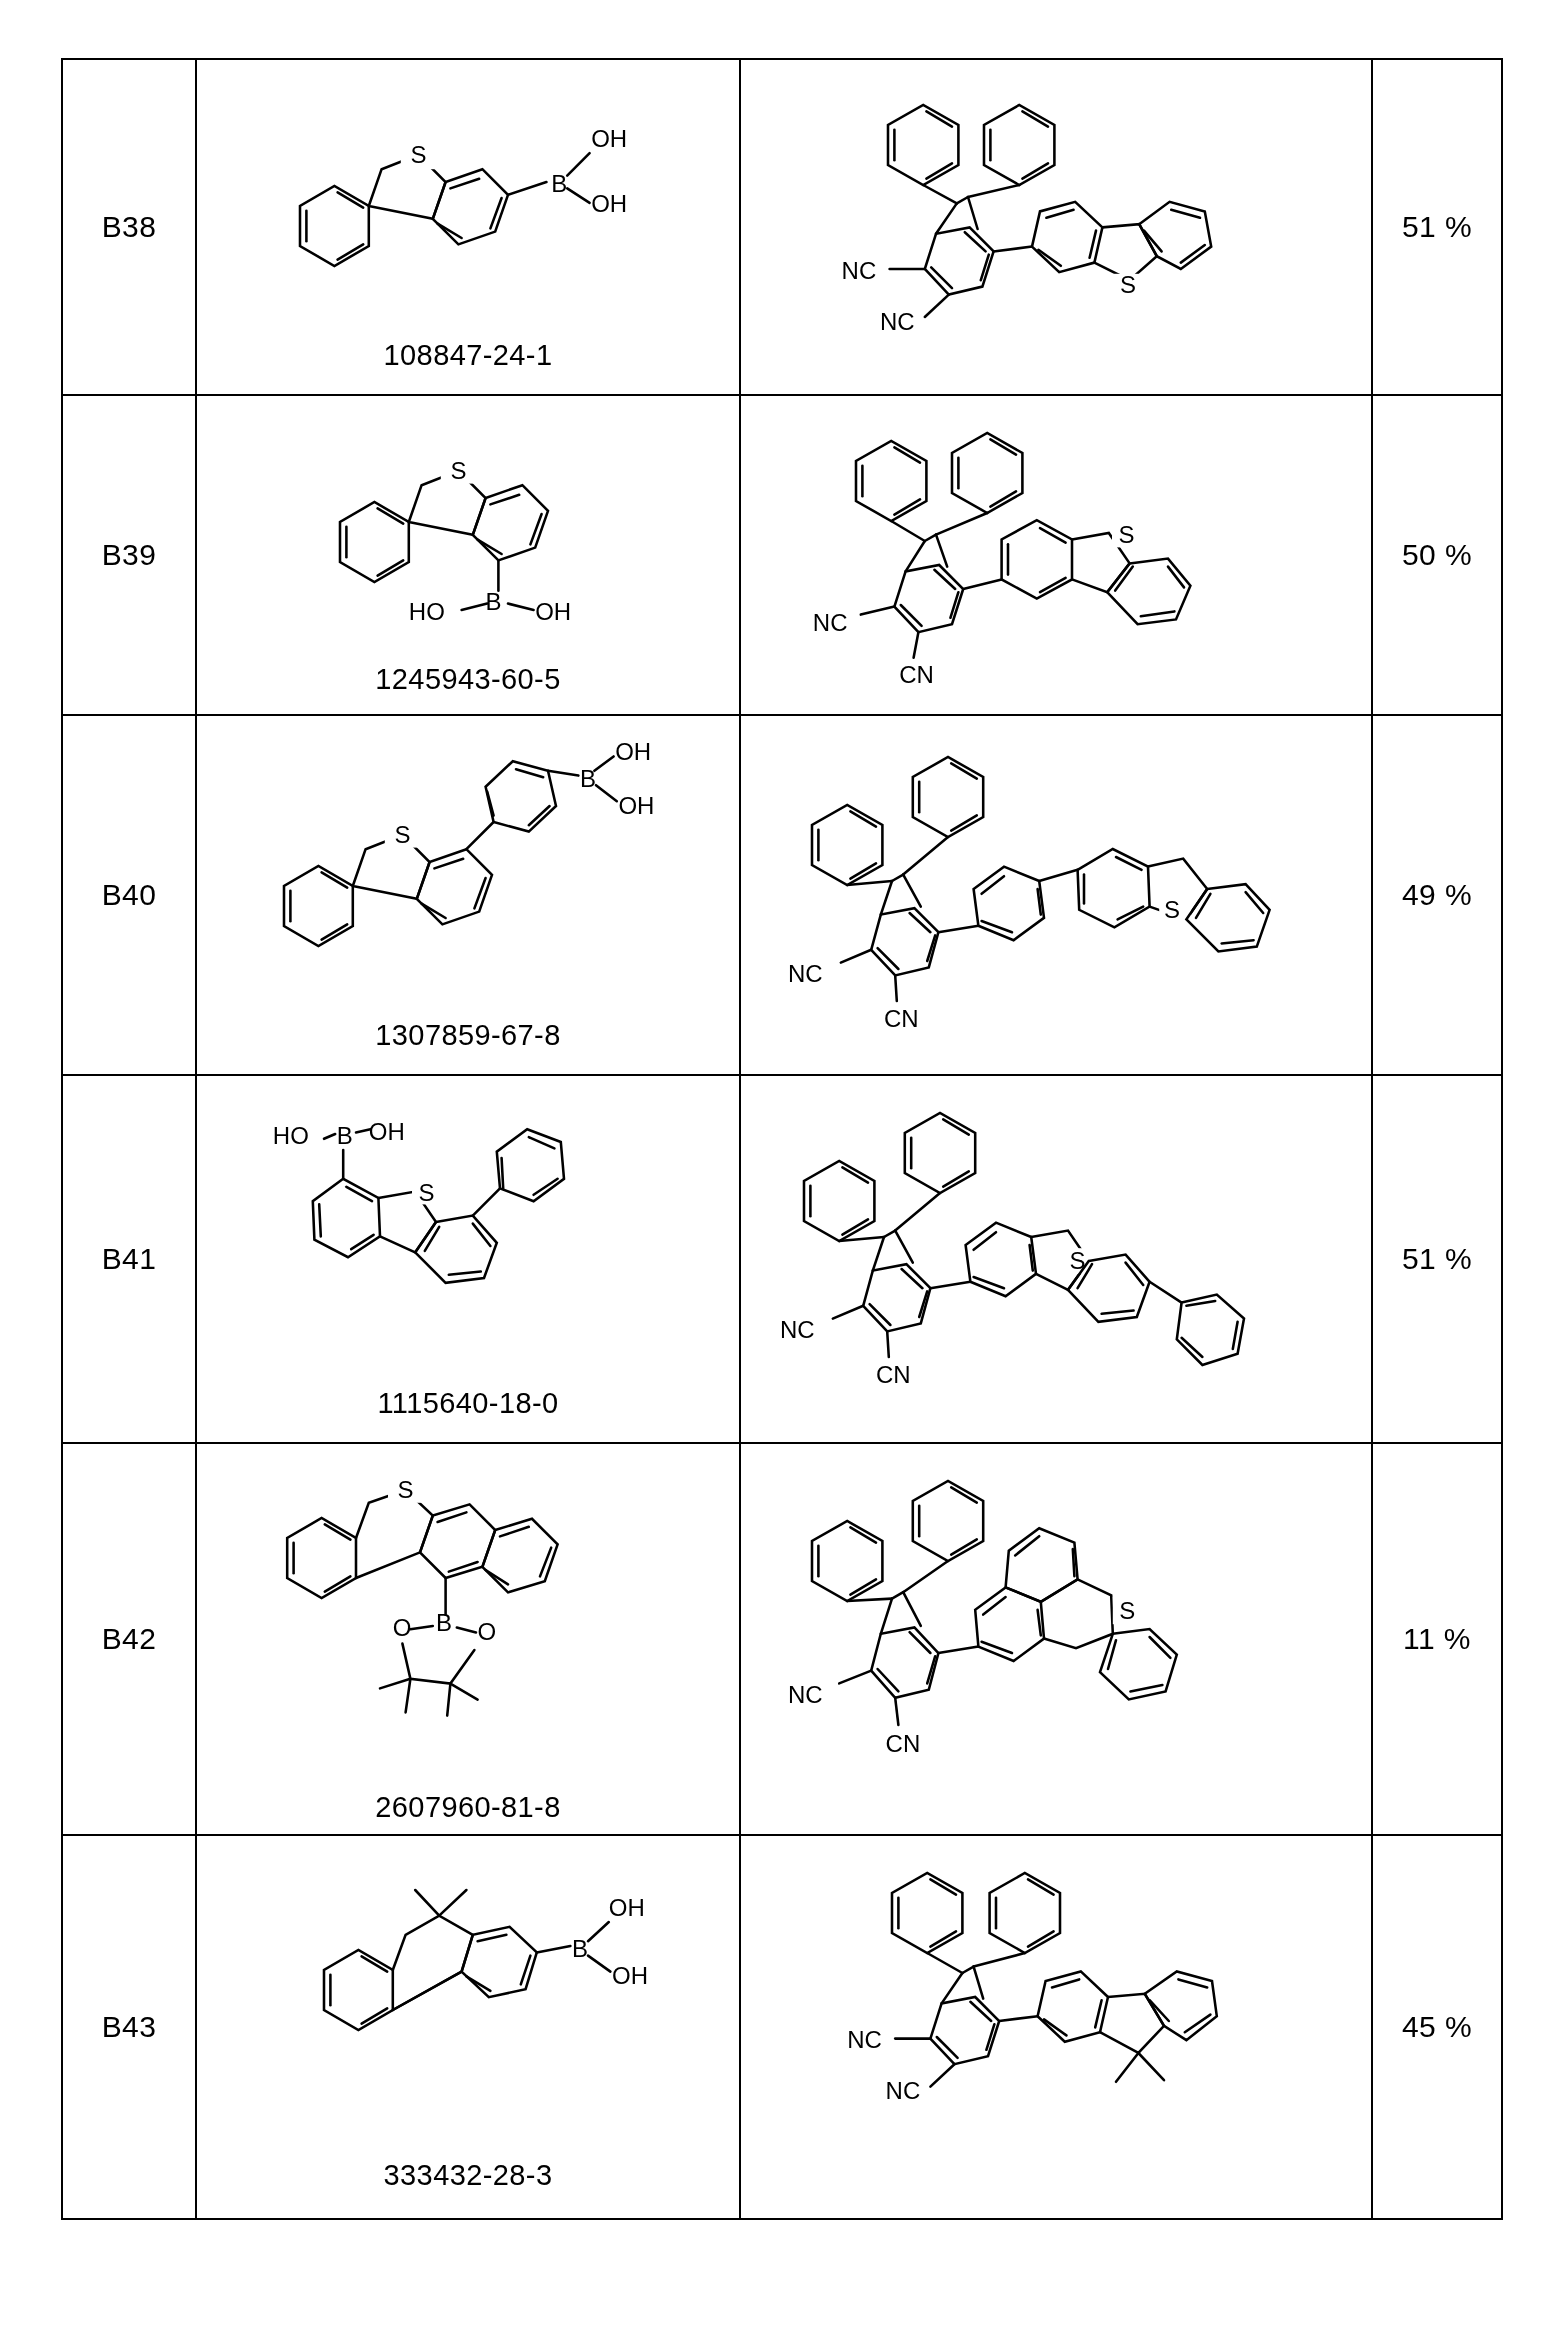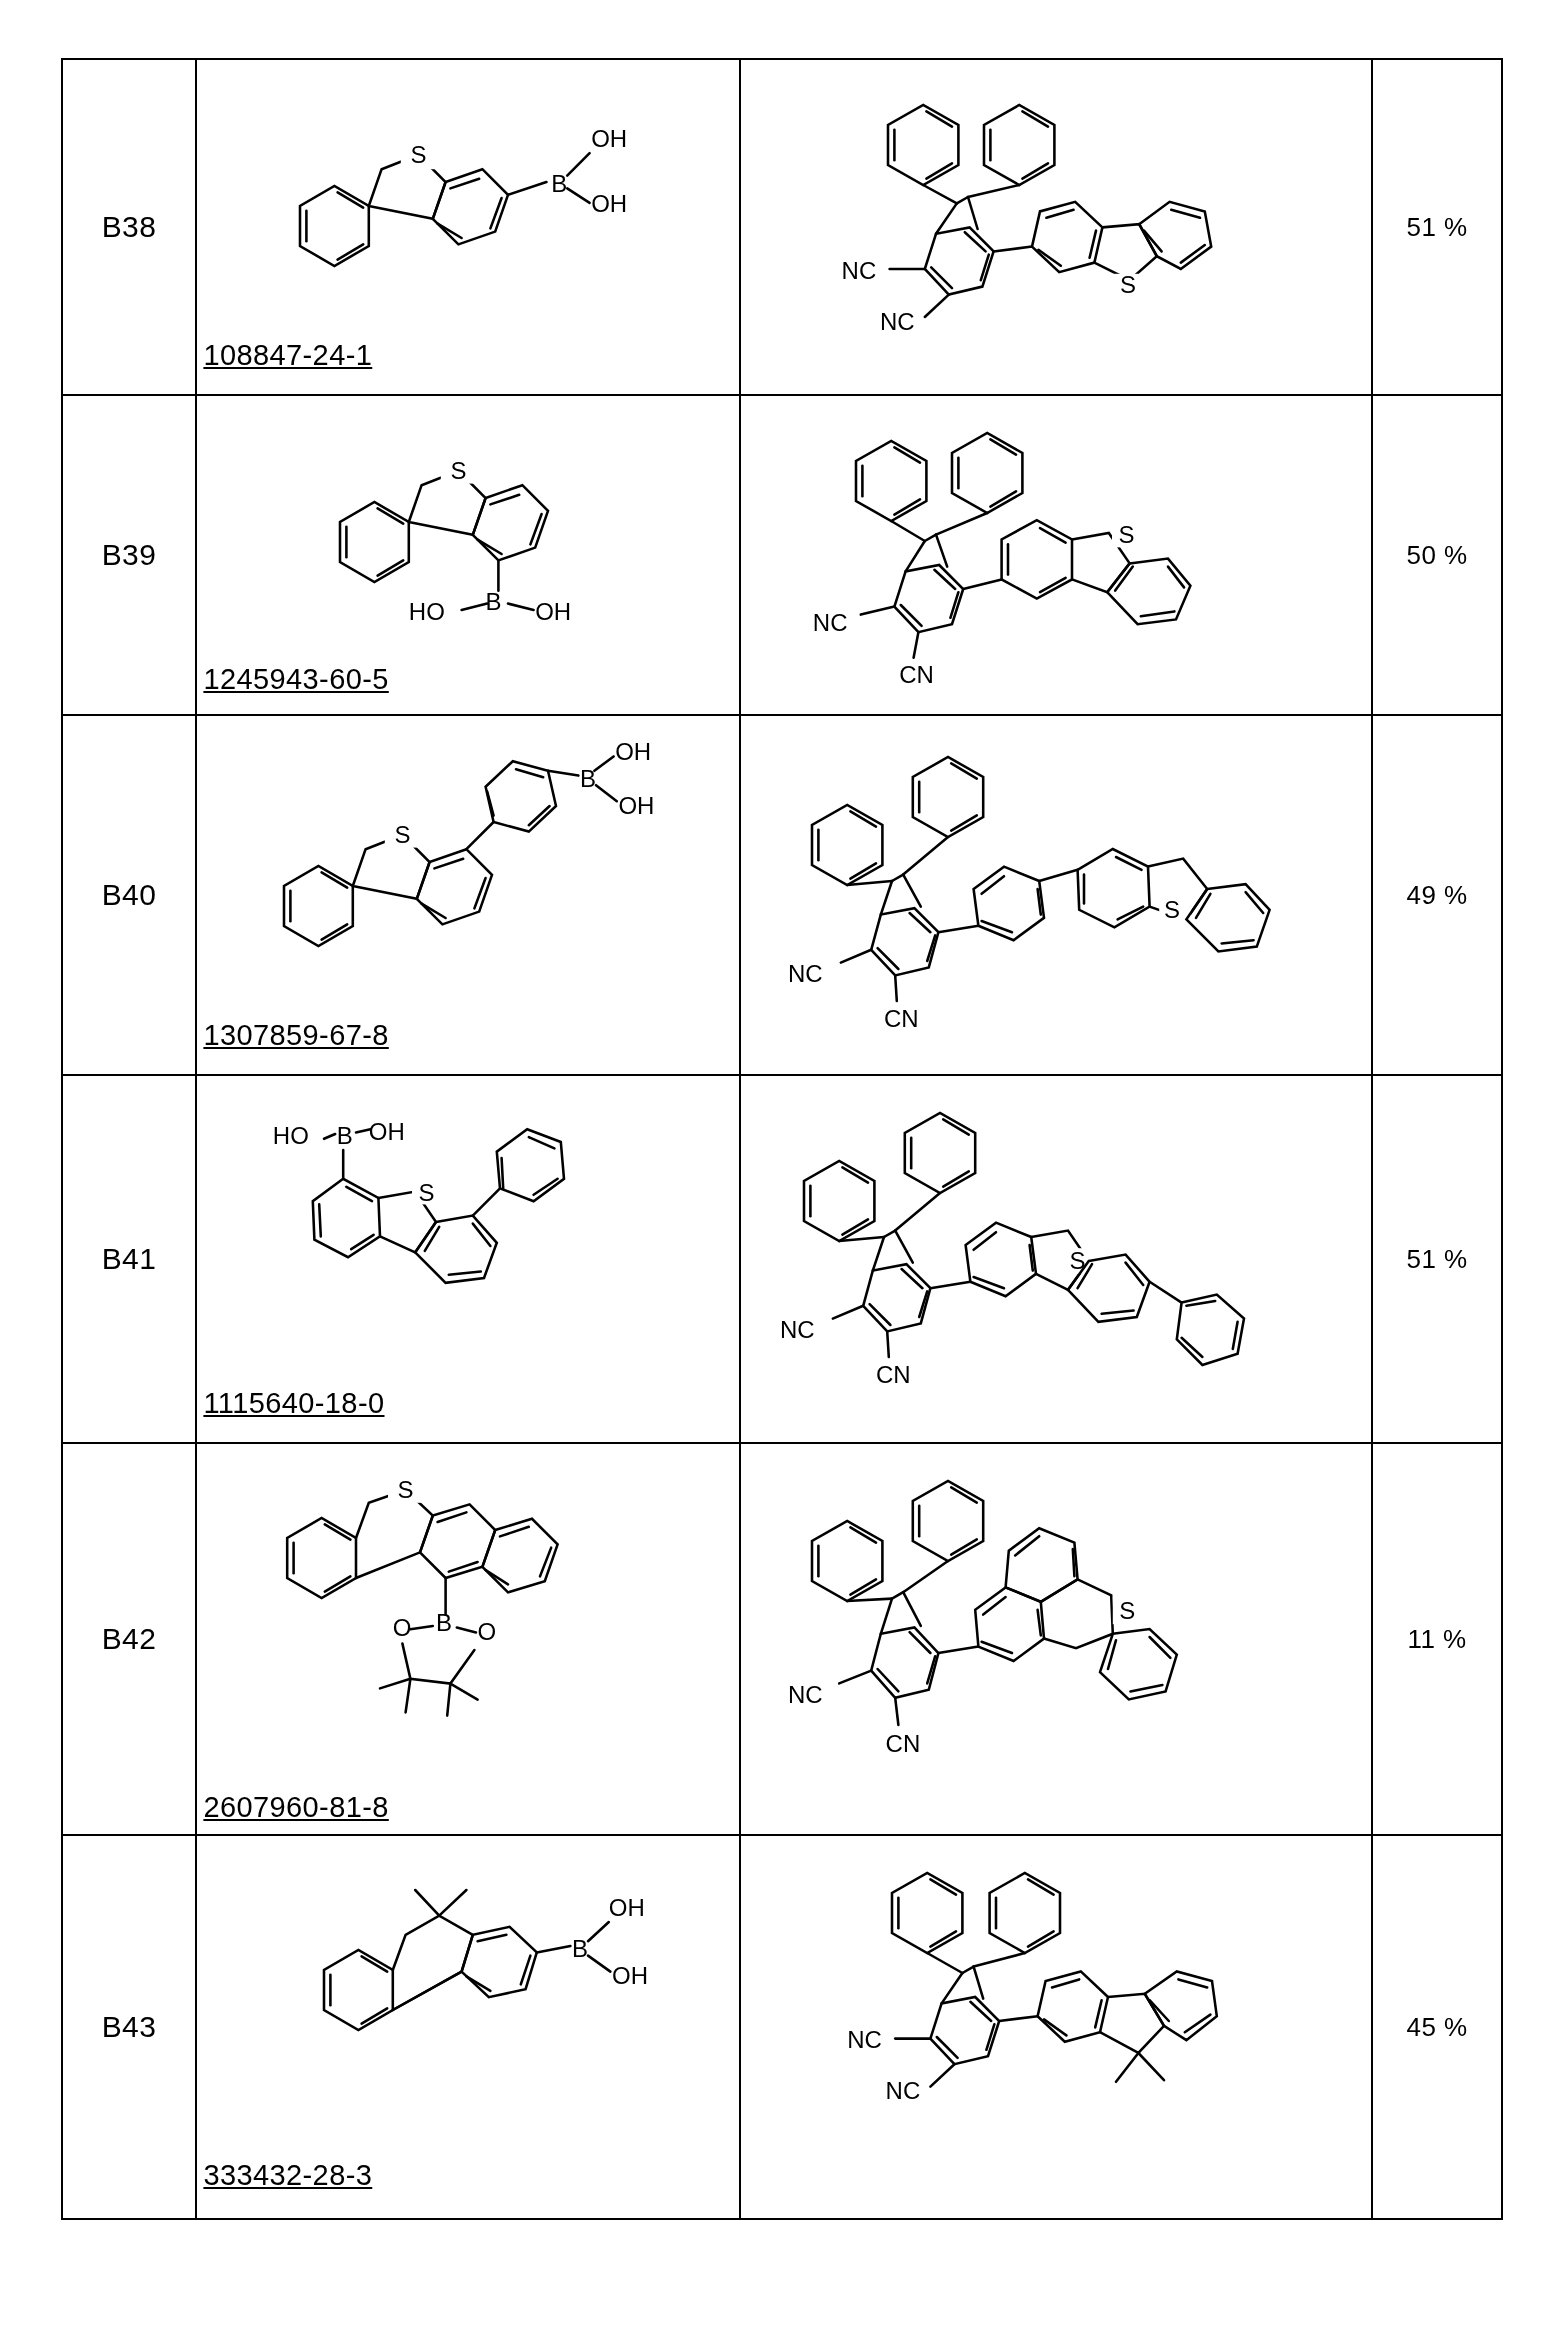--- a/index.html
+++ b/index.html
@@ -49,40 +49,39 @@
   .col-yield { width: 130px; }
 
   .id-cell {
     text-align: center;
     font-size: 30px;
     letter-spacing: 0.4px;
     margin-top: 48px;
   }
   .yield-cell {
     text-align: center;
-    font-size: 26px;
+    font-size: 30px;
     letter-spacing: 0.4px;
   }
   .struct-wrap {
     position: relative;
     width: 100%;
     box-sizing: border-box;
     padding: 9.6px 6.4px 6.4px 6.4px;
     text-align: center;
   }
   .struct-wrap svg {
     display: block;
     margin: 0 auto;
   }
   .cas {
-    text-align: left;
+    text-align: center;
     font-size: 29px;
     margin-top: 21px;
     letter-spacing: 0.4px;
-    text-decoration: underline;
   }
   svg text {
     font-family: "Liberation Sans", sans-serif;
     font-size: 30px;
     fill: #000;
   }
   svg .bond {
     stroke: #000;
     stroke-width: 3.2;
     fill: none;

